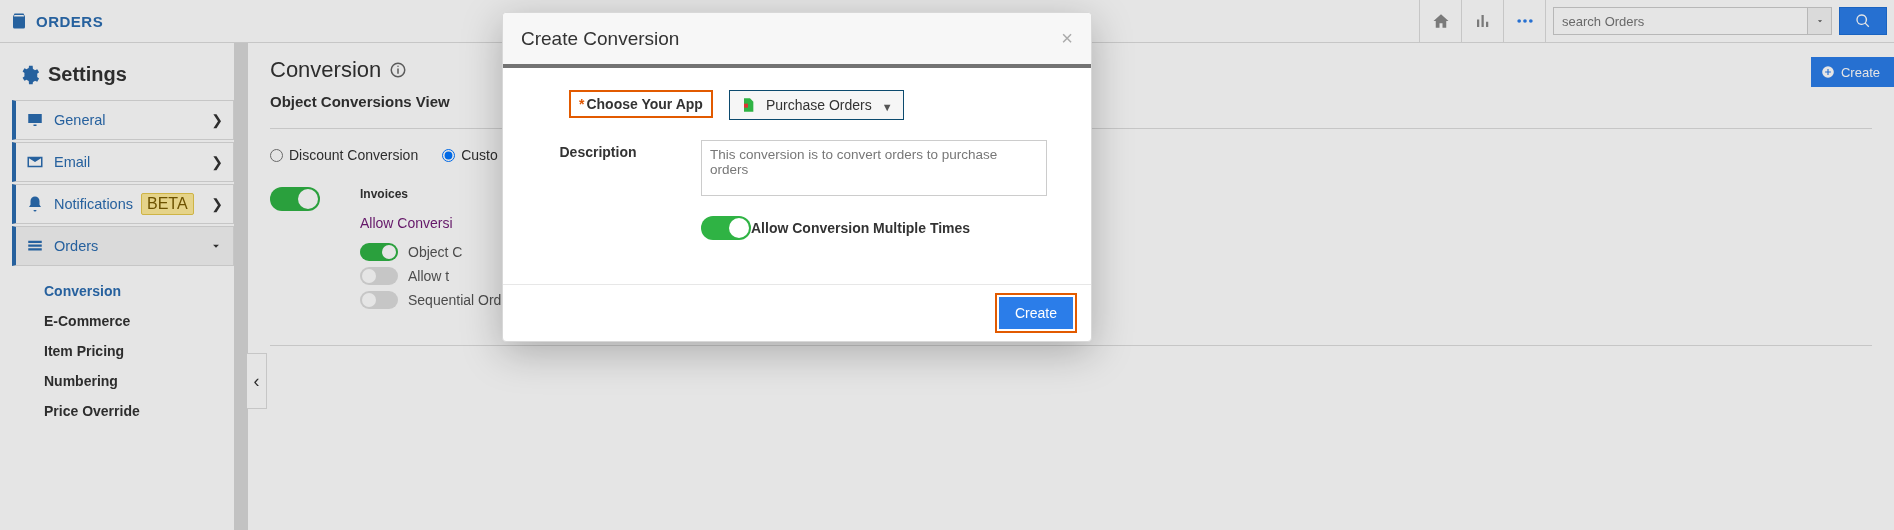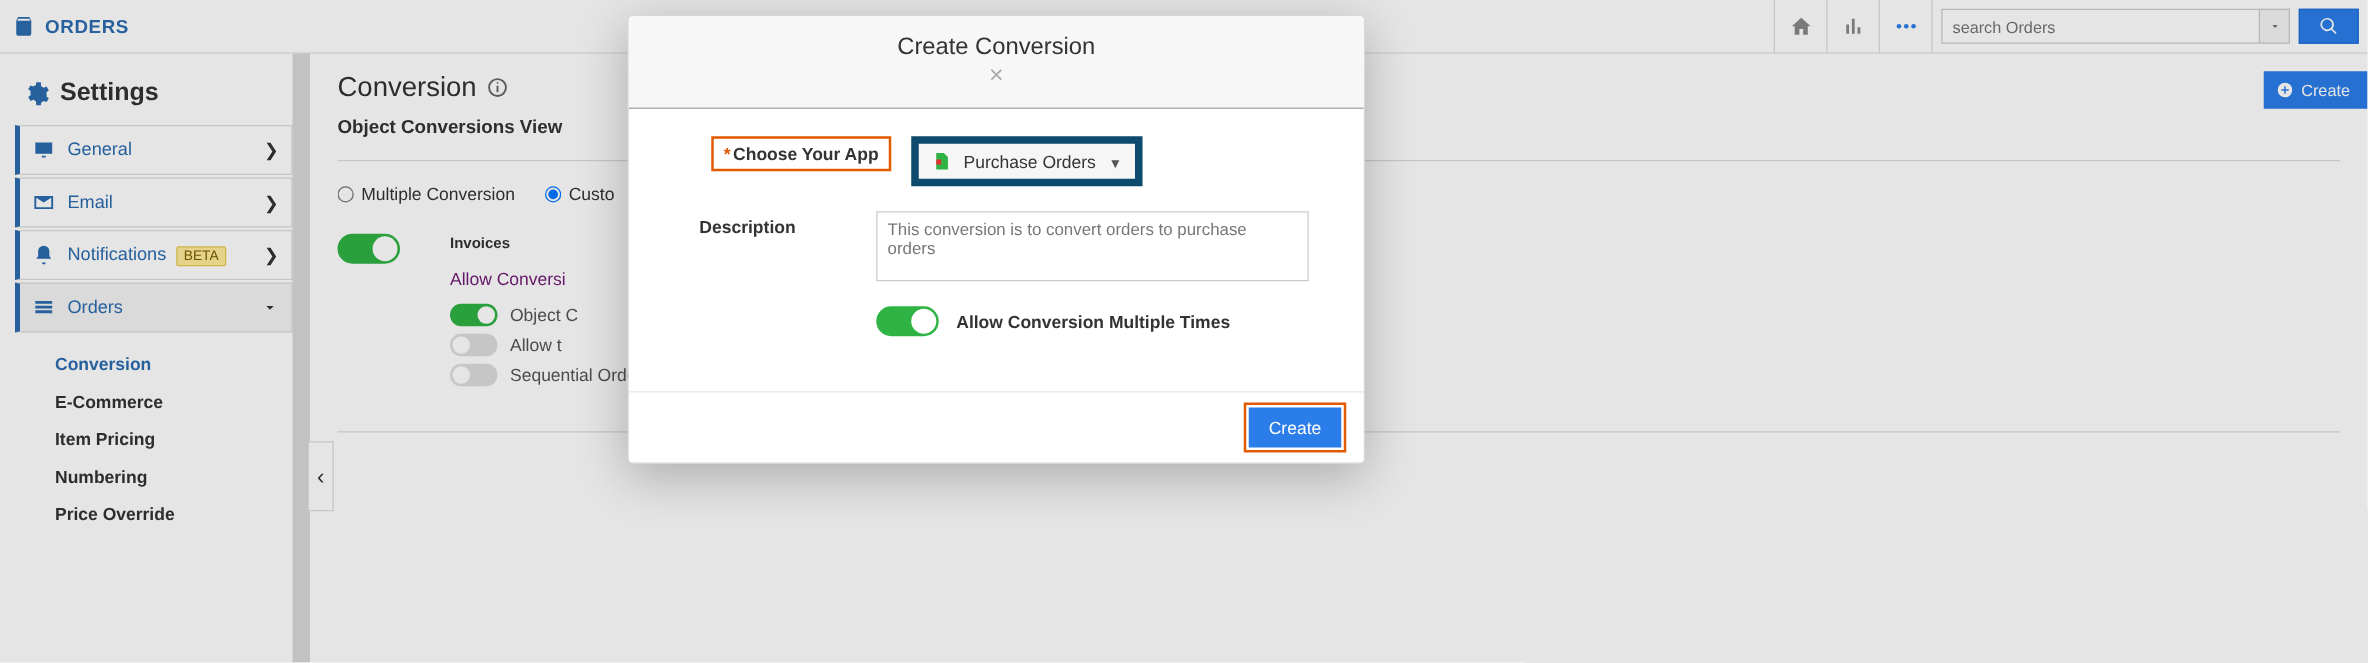--- a/index.html
+++ b/index.html
@@ -139,21 +139,21 @@
       gap: 10px;
     }
     .side-item .lbl { flex: 1; font-size: 14.5px; }
     .side-item .chev { color: #333; font-size: 14px; }
     .side-item.expanded { background: #f3f3f3; }
     .badge-beta {
       display: inline-block;
       background: #ffeb99;
       border: 1px solid #e6c94f;
       color: #7a5c00;
-      font-size: 11px;
+      font-size: 16px;
       padding: 1px 5px;
       border-radius: 2px;
       margin-left: 4px;
     }
     .sub-list { padding: 8px 0 0 24px; }
     .sub-list .sub {
       padding: 7px 8px;
       color: #333;
       font-size: 14px;
       cursor: pointer;
@@ -258,24 +258,23 @@
       background: #fff;
       border: 1px solid #d8d8d8;
       border-radius: 4px;
       box-shadow: 0 10px 40px rgba(0,0,0,0.25);
       z-index: 20;
     }
     .modal-header {
       display: flex;
       align-items: center;
       padding: 14px 18px;
-      border-bottom: 1px solid #737373;
+      border-bottom: 4px solid #737373;
       background: #f7f7f7;
       border-radius: 4px 4px 0 0;
-      flex-direction: column;
     }
     .modal-header .title { font-size: 19px; color: #333; flex: 1; }
     .modal-header .close { color: #aaa; font-size: 20px; cursor: pointer; }
     .modal-body { padding: 22px 24px 24px 8px; }
     .form-row {
       display: flex;
       align-items: flex-start;
       margin-bottom: 20px;
     }
     .form-row .flabel {
@@ -287,21 +286,21 @@
       font-weight: 600;
       color: #333;
     }
     .flabel.req .star { color: #e05500; margin-right: 2px; }
     .flabel.hl { border: 2px solid #e25a00; padding: 4px 8px; width: auto; margin-left: 58px; margin-right: 12px; display: inline-block; text-align: left;}
     .row1 .fcontrol { margin-left: 4px; }
     .dd-btn {
       display: inline-flex;
       align-items: flex-end;
       gap: 10px;
-      border: 6px solid #0c4a6e;
+      border: 1px solid #0c4a6e;
       background: #f6f6f6;
       padding: 6px 10px;
       cursor: pointer;
     }
     .dd-btn .caret { color: #555; font-size: 11px; }
     .txtarea {
       width: 346px; height: 56px;
       border: 1px solid #ccc;
       padding: 6px 8px;
       font-size: 13.5px;
@@ -444,21 +443,21 @@
             <circle cx="12" cy="7" r="1" fill="#666" stroke="none"></circle>
           </svg>
       </div>
     </div>
     <div class="sub-title">Object Conversions View</div>
     <div class="hr"></div>
 
     <div class="radio-row">
       <label>
         <input type="radio" name="ctype" style="">
-        <span>Multiple Conversion</span>
+        <span>Discount Conversion</span>
       </label>
       <label>
         <input type="radio" name="ctype" checked="" style="">
         <span>Custo</span>
       </label>
     </div>
 
     <div class="conv-block">
       <div class="toggle">
           <div class="knob"></div>
@@ -512,21 +511,21 @@
       </div>
     </div>
 
     <div class="form-row">
       <span class="flabel">Description</span>
       <textarea class="txtarea" style="">This conversion is to convert orders to purchase orders</textarea>
     </div>
 
     <div class="form-row">
       <span class="flabel"></span>
-      <div style="display:flex;align-items:center;gap:14px;justify-content:space-between;">
+      <div style="display:flex;align-items:center;justify-content:space-between;">
         <div class="toggle">
             <div class="knob"></div>
           </div>
         <span style="font-weight:600;">Allow Conversion Multiple Times</span>
       </div>
     </div>
   </div>
   <div class="modal-footer">
     <button class="create-btn">Create</button>
   </div>

